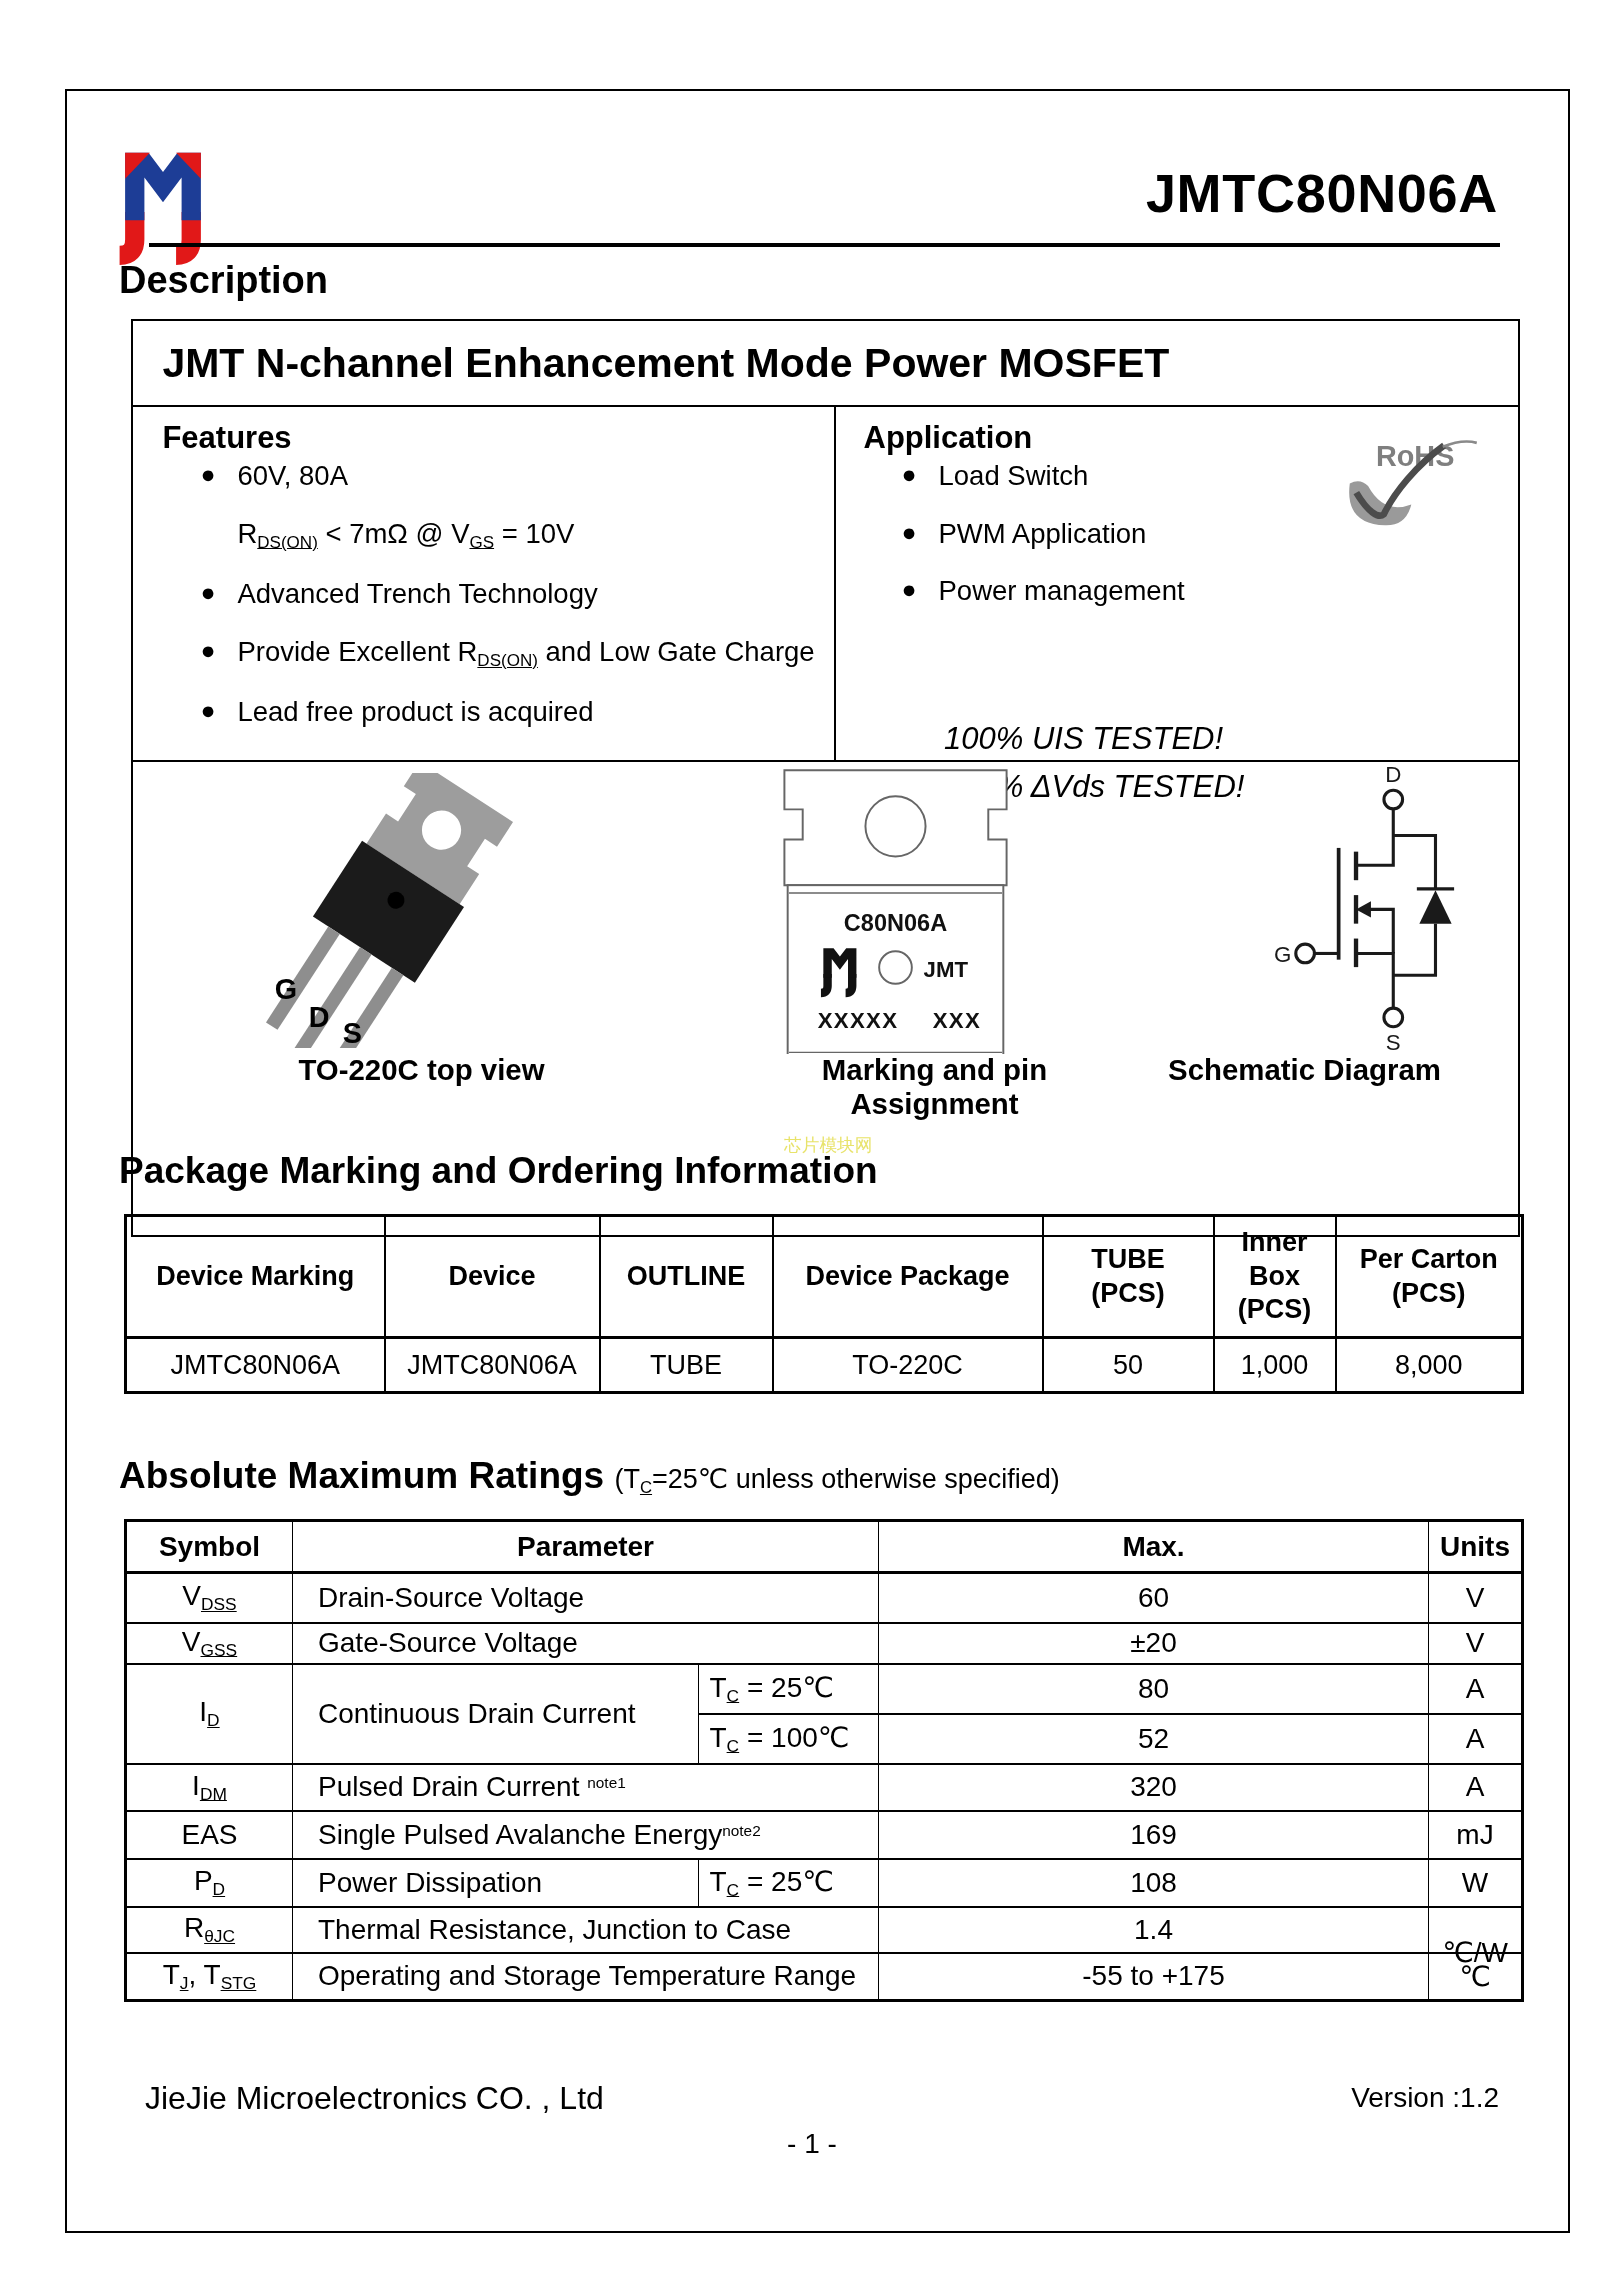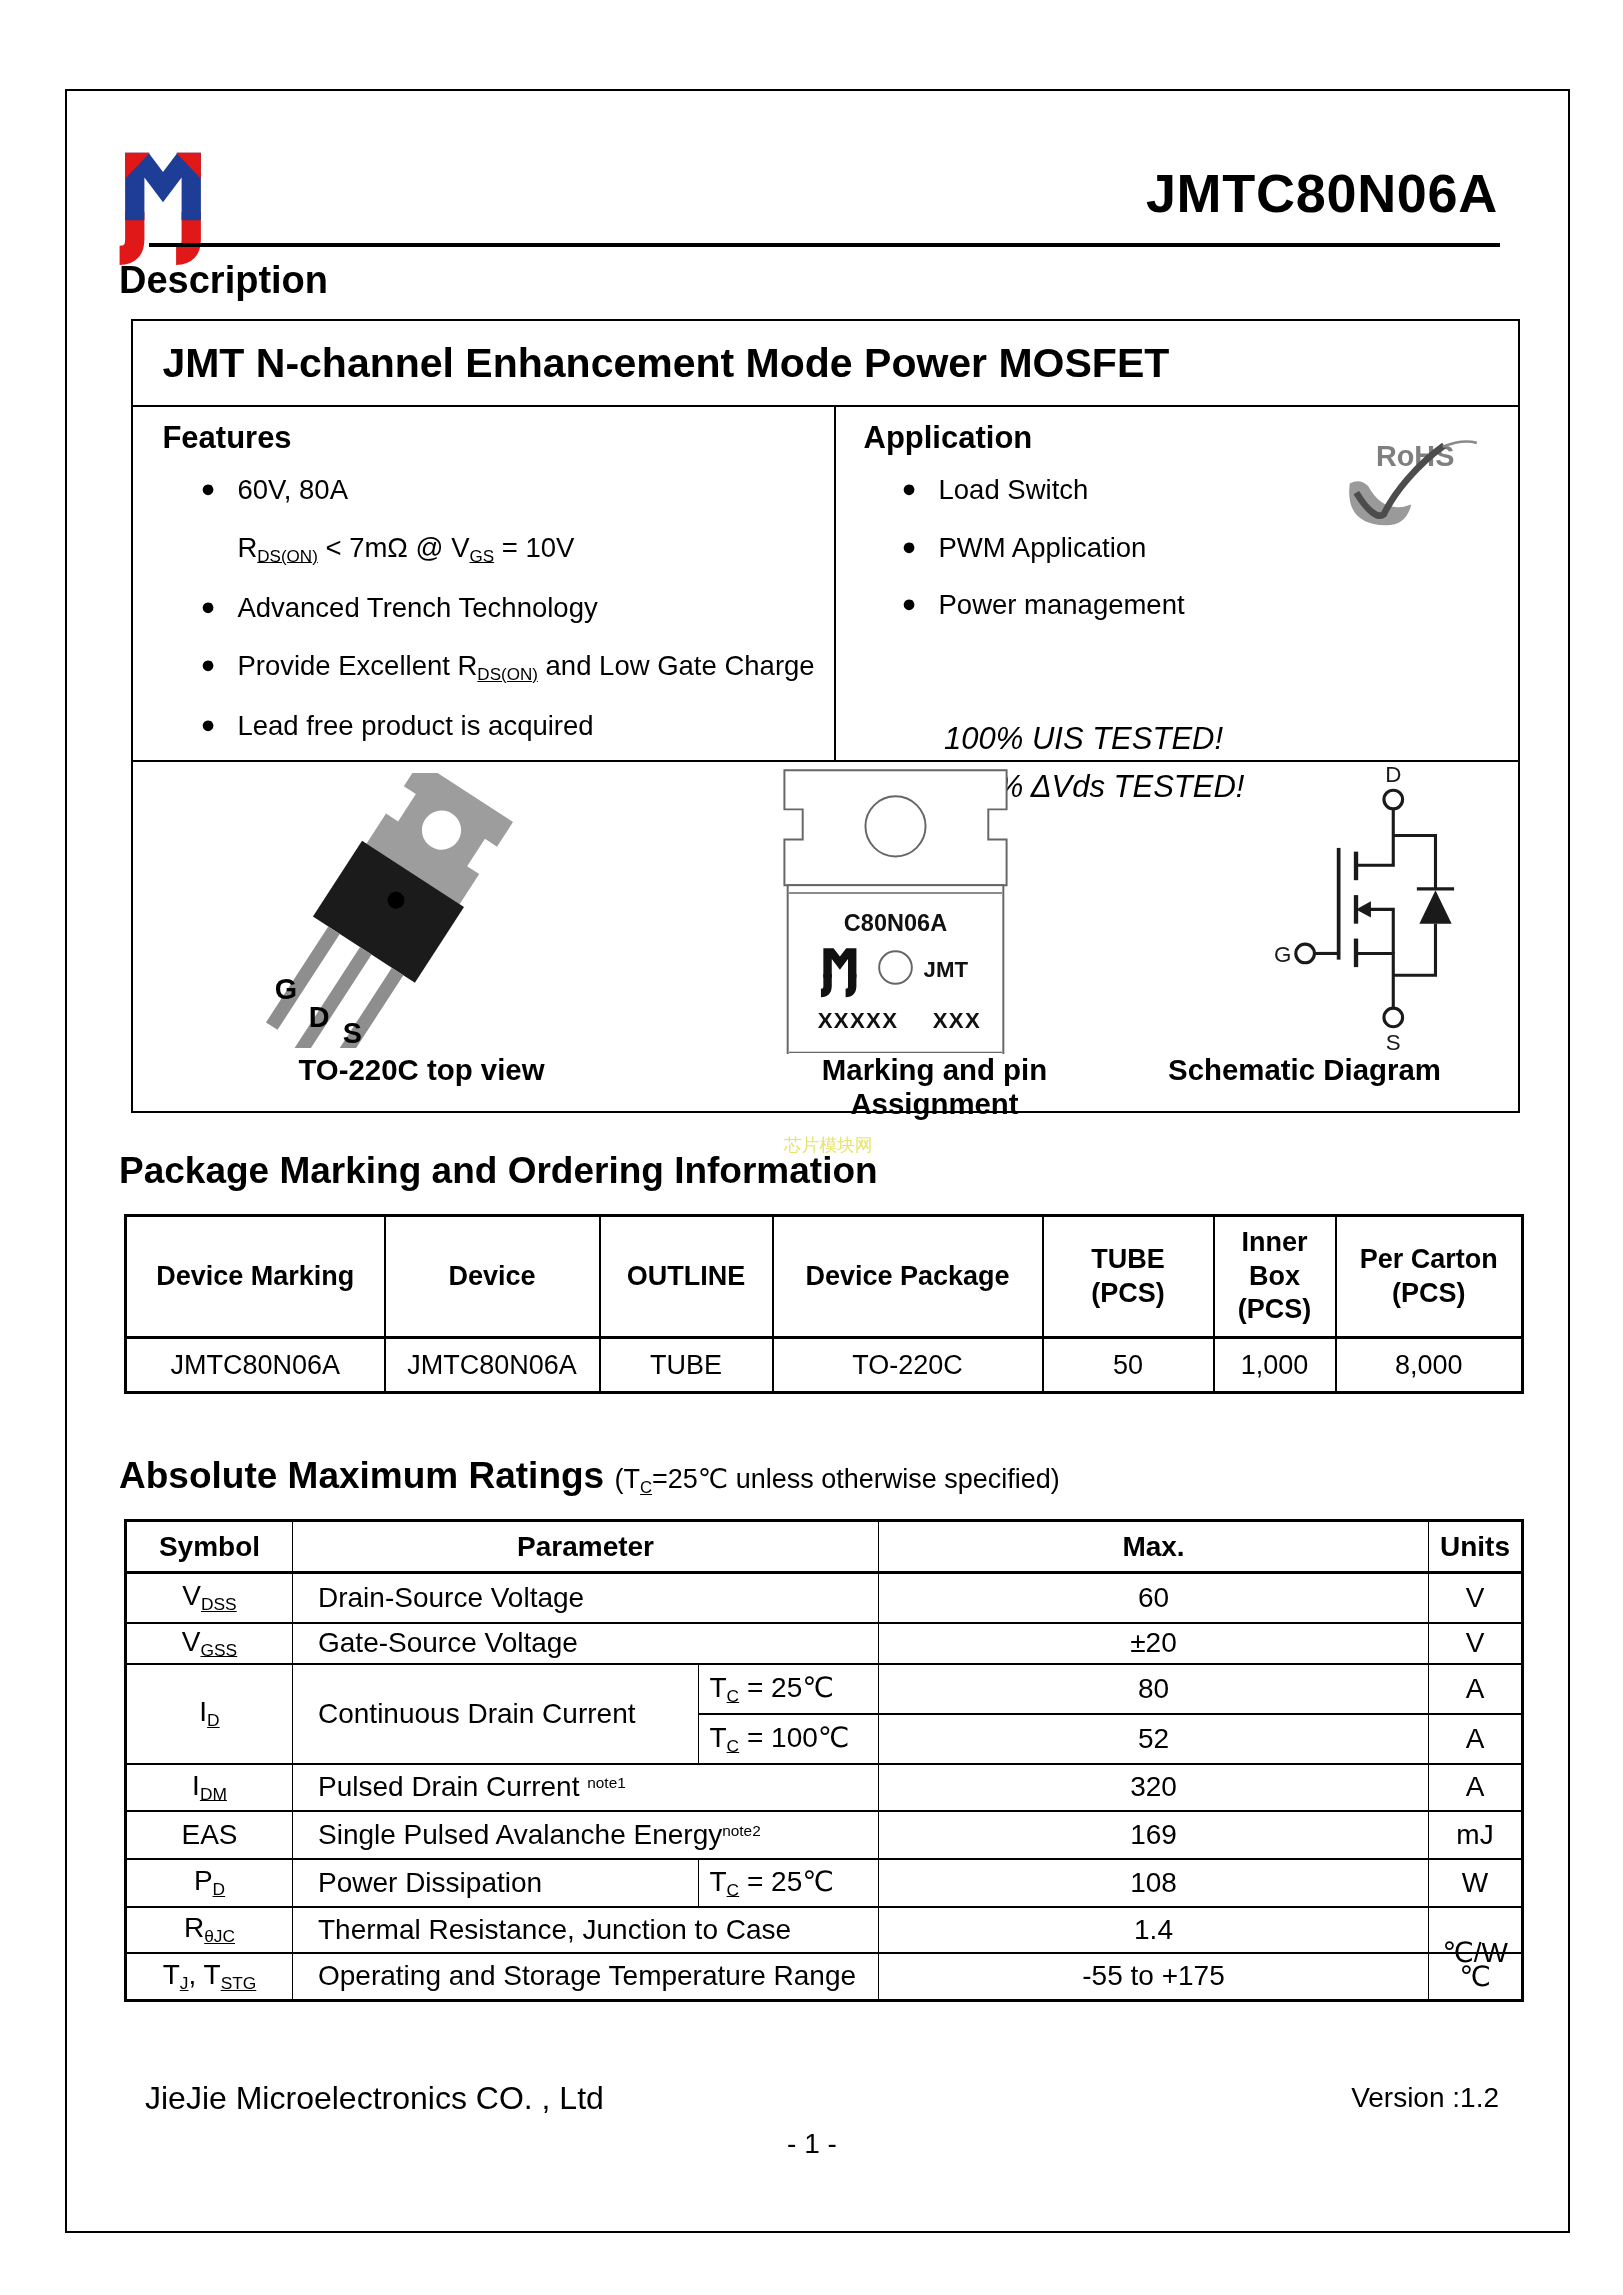--- a/index.html
+++ b/index.html
@@ -7,27 +7,27 @@
         font-family:"Liberation Sans","DejaVu Sans",sans-serif;color:#000;overflow:hidden;}
   .abs{position:absolute;}
   
   #frame{left:65px;top:89px;width:1501px;height:2140px;border:2px solid #000;}
   
   #logo{left:118px;top:143px;width:90px;height:124px;}
   #doc-title{right:125px;top:162px;font-size:54px;font-weight:bold;letter-spacing:0.7px;}
   #header-rule{left:149px;top:243px;width:1351px;height:3.9px;background:#000;}
   
   #desc-heading{left:119px;top:259px;font-size:38px;font-weight:bold;}
-  #main-box{left:131px;top:319px;width:1389px;height:794px;border:2px solid #000;box-sizing:border-box;}
+  #main-box{left:131px;top:319px;width:1389px;height:918px;border:2px solid #000;box-sizing:border-box;}
   #box-title-row{left:0;top:0;width:100%;height:86px;border-bottom:2px solid #000;box-sizing:border-box;
                  display:flex;align-items:center;padding-left:29.4px;font-size:41px;font-weight:bold;}
   #cols-row{left:0;top:86px;width:100%;height:355px;border-bottom:2px solid #000;box-sizing:border-box;display:flex;}
   #col-features{width:703px;border-right:2px solid #000;box-sizing:border-box;padding:13px 0 0 29.4px;}
   #col-application{flex:1;padding:13px 0 0 27.5px;position:relative;}
-  .col-heading{font-size:31px;font-weight:bold;margin-bottom:18px;}
+  .col-heading{font-size:31px;font-weight:bold;margin-bottom:4px;}
   .bullet-item{display:flex;font-size:27.5px;margin:0 0 26px 38px;line-height:1.15;}
   .bullet-dot{width:37px;flex:0 0 37px;font-size:25px;}
   .sub-line{font-size:27.5px;margin:0 0 26px 75px;}
   .sb{font-size:0.62em;vertical-align:-0.28em;text-decoration:underline;}
   .sp{font-size:0.55em;vertical-align:0.55em;}
   #tested{position:absolute;left:108px;top:308px;font-size:31px;font-style:italic;line-height:1.55;}
   #rohs-wrap{position:absolute;right:36px;top:29.4px;width:144px;height:108px;}
   
   .fig{position:absolute;}
   #fig-to220{left:79px;top:452px;width:366px;height:275px;}

